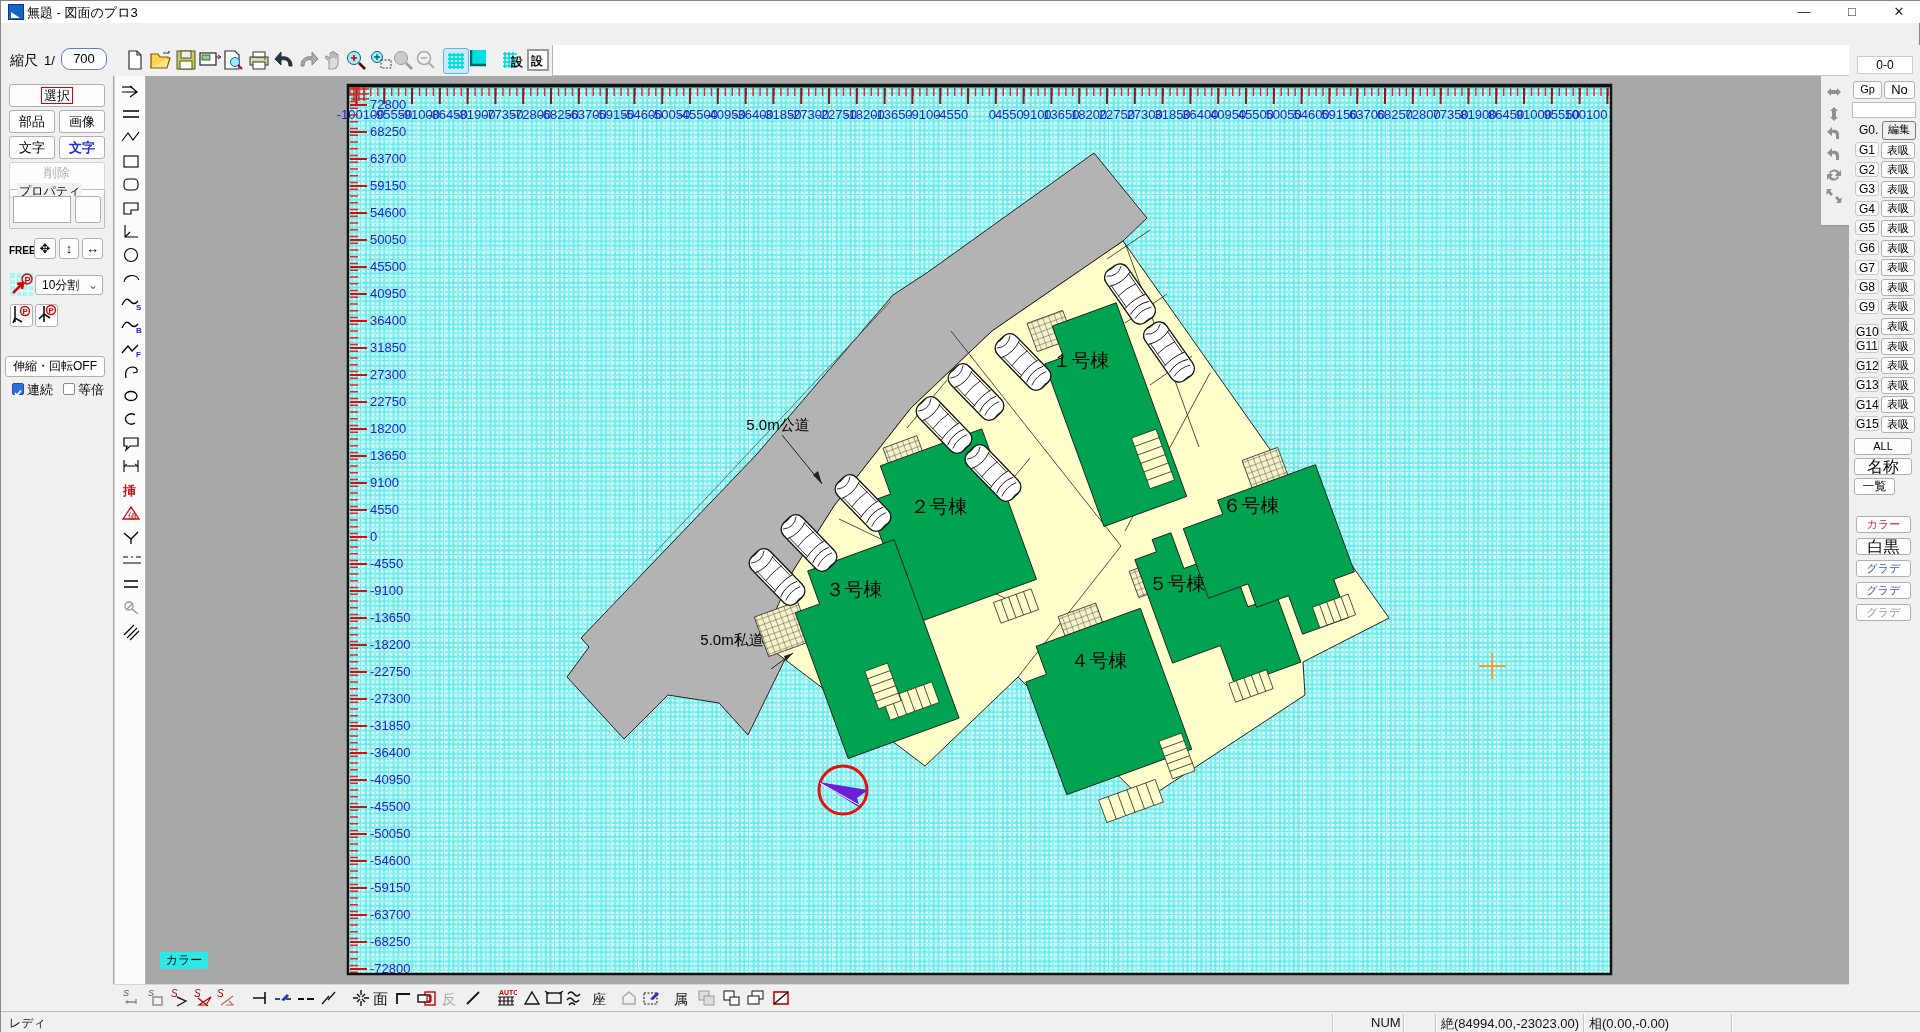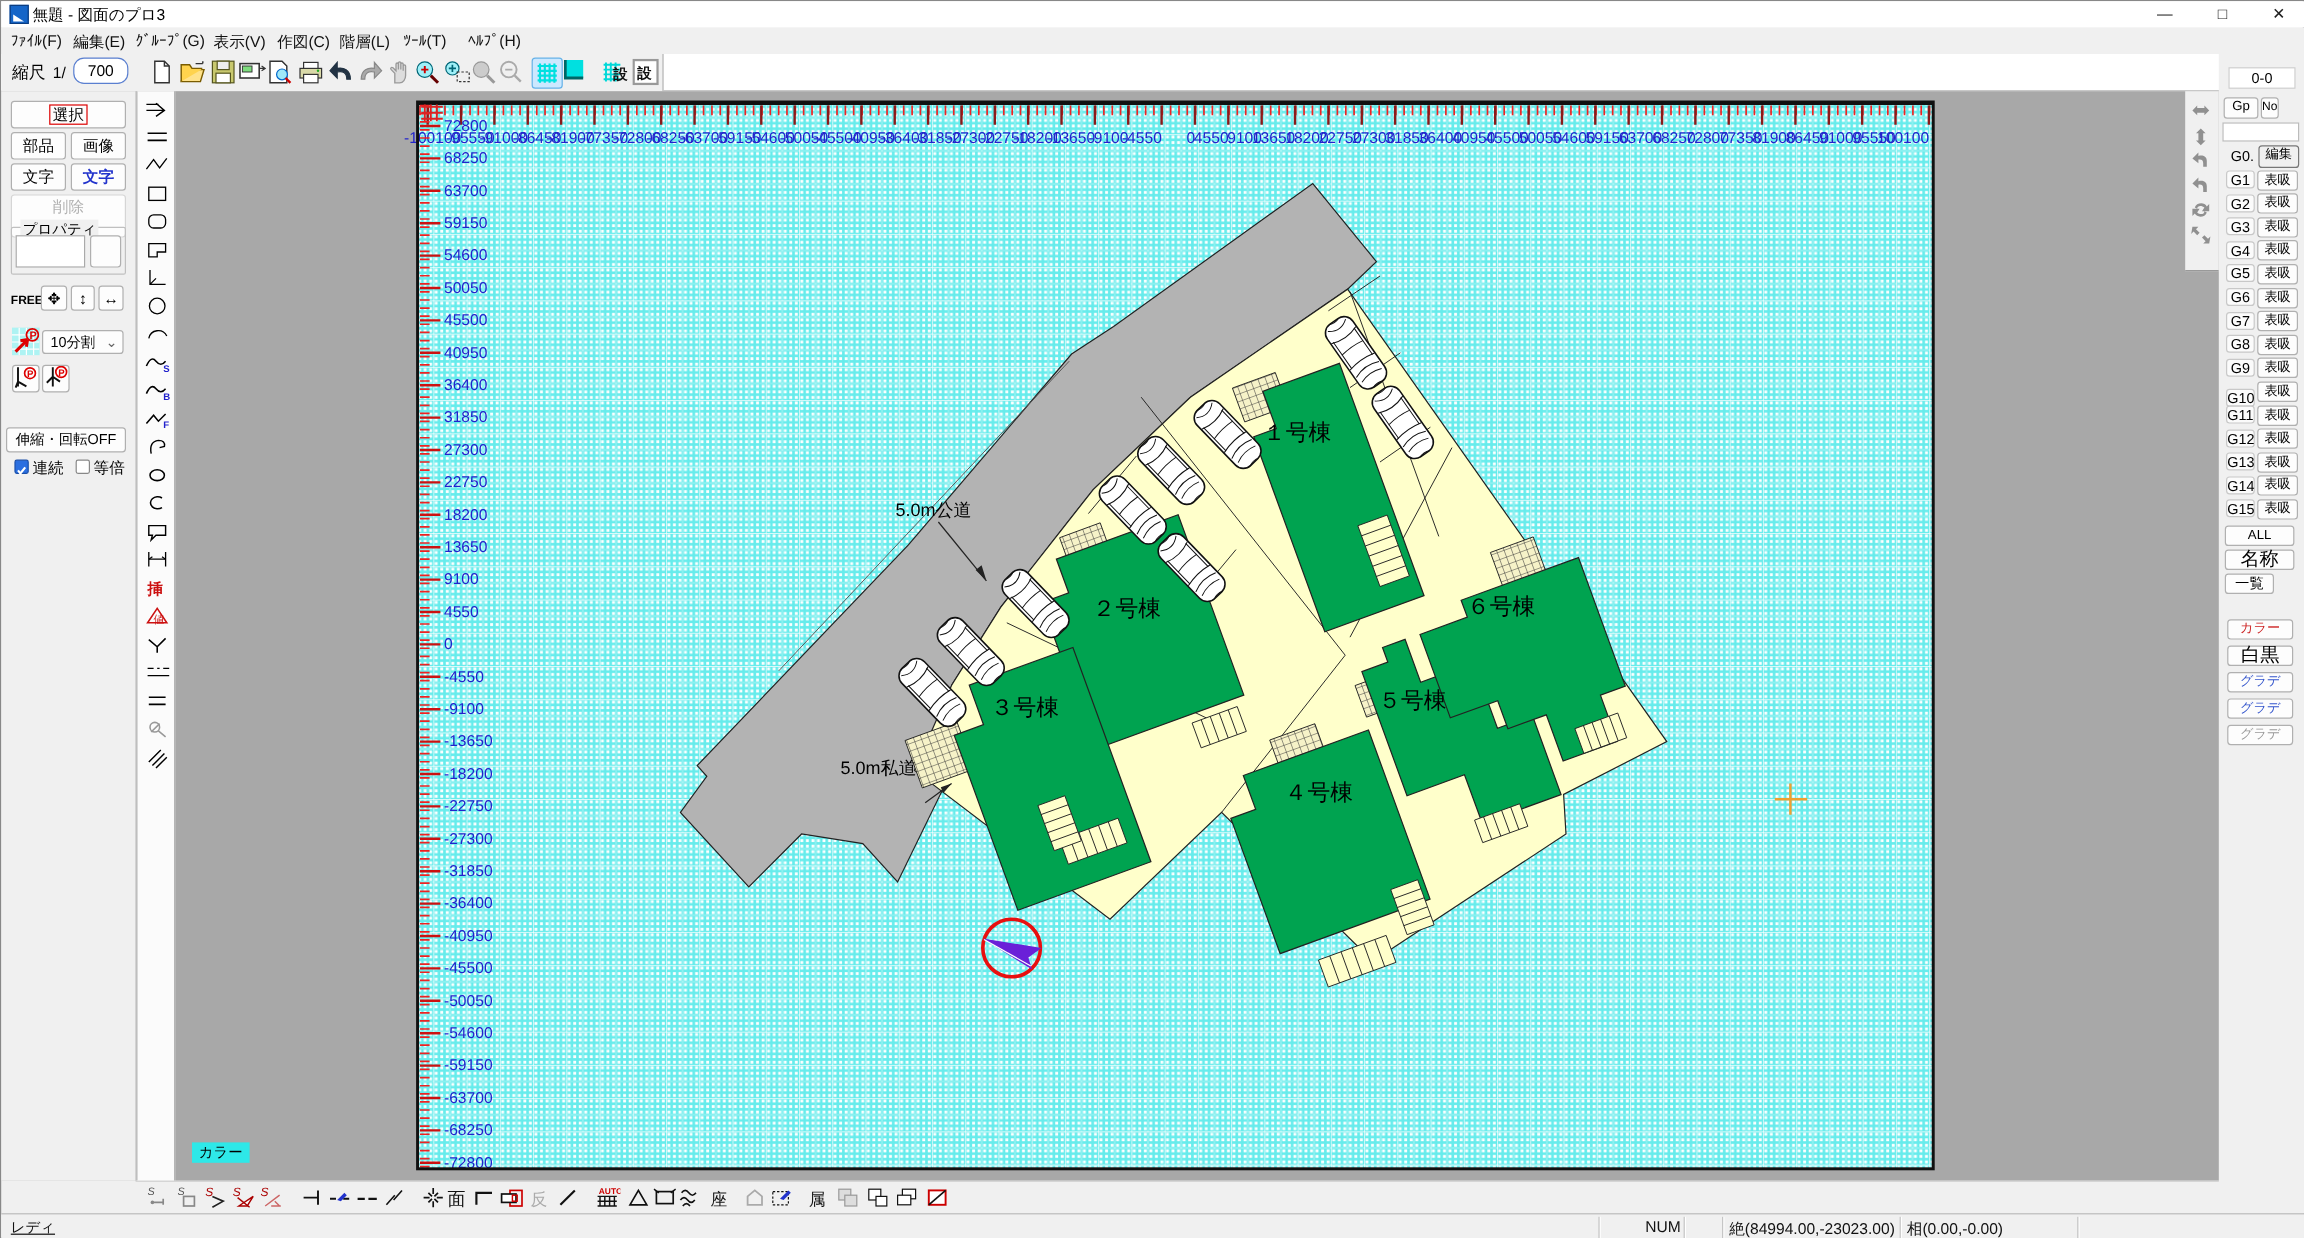--- a/index.html
+++ b/index.html
@@ -31,40 +31,30 @@
 .chip.sel{border:1px solid #777;background:#f0f0f0;}
 .rp0{position:absolute;left:8px;top:11px;width:56px;height:18px;background:#fff;border:1px solid #ccc;text-align:center;font-size:12px;line-height:17px;}
 .rpbox{position:absolute;left:3px;top:57px;width:64px;height:16px;background:#fff;border:1px solid #bbb;}
 .rplab{position:absolute;left:10px;font-size:12px;}
 .rplab2{position:absolute;left:6px;font-size:12px;border:1px solid #c8c8c8;border-radius:3px;background:#fbfbfb;width:24px;text-align:center;height:15px;line-height:14px;}
 .bottombar{position:absolute;left:112px;top:983px;width:1736px;height:27px;background:#f0f0f0;border-top:1px solid #d5d5d5;}
 .bti{position:absolute;top:3px;width:22px;height:22px;}
 .statusbar{position:absolute;left:0;top:1010px;width:1920px;height:22px;background:#f0f0f0;border-top:1px solid #bbb;font-size:13px;color:#111;}
 .statusbar span{position:absolute;top:3px;}
 .ssep{position:absolute;top:2px;height:18px;width:1px;background:#c5c5c5;box-shadow:1px 0 0 #fff;}
-.fs{font-size:12px;text-decoration:underline;}
+.fs{font-size:12px;}
 </style></head>
 <body>
 <div id="app">
  <div class="titlebar">
   <div class="tb-icon"></div>
   <div class="tb-title">無題 - 図面のプロ3</div>
   <div class="winbtn" style="left:1786px">—</div>
   <div class="winbtn" style="left:1834px">□</div>
   <div class="winbtn" style="left:1881px">✕</div>
- </div>
- <div class="menubar">
-  <span style="left:8px">ﾌｧｲﾙ(F)</span>
-      <span style="left:60px">編集(E)</span>
-  <span style="left:112px">ｸﾞﾙｰﾌﾟ(G)</span>
-      <span style="left:177px">表示(V)</span>
-  <span style="left:230px">作図(C)</span>
-      <span style="left:282px">階層(L)</span>
-  <span style="left:335px">ﾂｰﾙ(T)</span>
-      <span style="left:389px">ﾍﾙﾌﾟ(H)</span>
  </div>
  <div class="toolbar">
   <div class="lft"></div>
   <span class="scale-l">縮尺</span>
       <span style="position:absolute;left:43px;top:8px;font-size:13px">1/</span>
   <div class="scale-in">700</div>
   <div class="tbi" style="left:124px;width:22px"><svg width="20" height="22" viewBox="0 0 20 22">
           <path d="M4,2 H12 L16,6 V20 H4 Z" fill="#fff" stroke="#333" stroke-width="1.2"></path>
           <path d="M12,2 V6 H16" fill="none" stroke="#333" stroke-width="1.2"></path>
         </svg></div>
@@ -565,21 +555,21 @@
       <div class="mini" style="top:90.4px"><svg width="18" height="18" viewBox="0 0 18 18">
           <path d="M4,7 C5,3 12,2 14,6 L16,4 V10 H10 L12,7 C10,5 6,5 6,8 Z M14,11 C13,15 6,16 4,12 L2,14 V8 H8 L6,11 C8,13 12,13 12,10 Z" fill="#909090"></path>
         </svg></div>
       <div class="mini" style="top:111.0px"><svg width="18" height="18" viewBox="0 0 18 18">
           <path d="M2,2 h5 L5,4 l3,3 -2,2 -3,-3 -2,2 Z M16,16 h-5 l2,-2 -3,-3 2,-2 3,3 2,-2 Z" fill="#909090"></path>
         </svg></div>
     </div>
  <div class="rightpanel">
       <div class="rp0">0-0</div>
       <div class="chip" style="left:4px;top:36px;width:29px;height:18px;font-size:11px;color:#000">Gp</div>
-      <div class="chip" style="left:35px;top:36px;width:15px;height:18px;font-size:10px;color:#000">No</div>
+      <div class="chip" style="left:35px;top:36px;width:31px;height:18px;font-size:13px;color:#000">No</div>
       <div class="rpbox"></div>
       <div class="rplab" style="top:78px">G0.</div>
       <div class="chip sel" style="left:33px;top:76px;width:34px;height:19px;font-size:11px;color:#000">編集</div>
       <div class="rplab2" style="top:97px">G1</div>
       <div class="chip small" style="left:32px;top:97px;width:34px;height:17px;font-size:11px;color:#000">表吸</div>
       <div class="rplab2" style="top:117px">G2</div>
       <div class="chip small" style="left:32px;top:116px;width:34px;height:17px;font-size:11px;color:#000">表吸</div>
       <div class="rplab2" style="top:136px">G3</div>
       <div class="chip small" style="left:32px;top:136px;width:34px;height:17px;font-size:11px;color:#000">表吸</div>
       <div class="rplab2" style="top:156px">G4</div>

